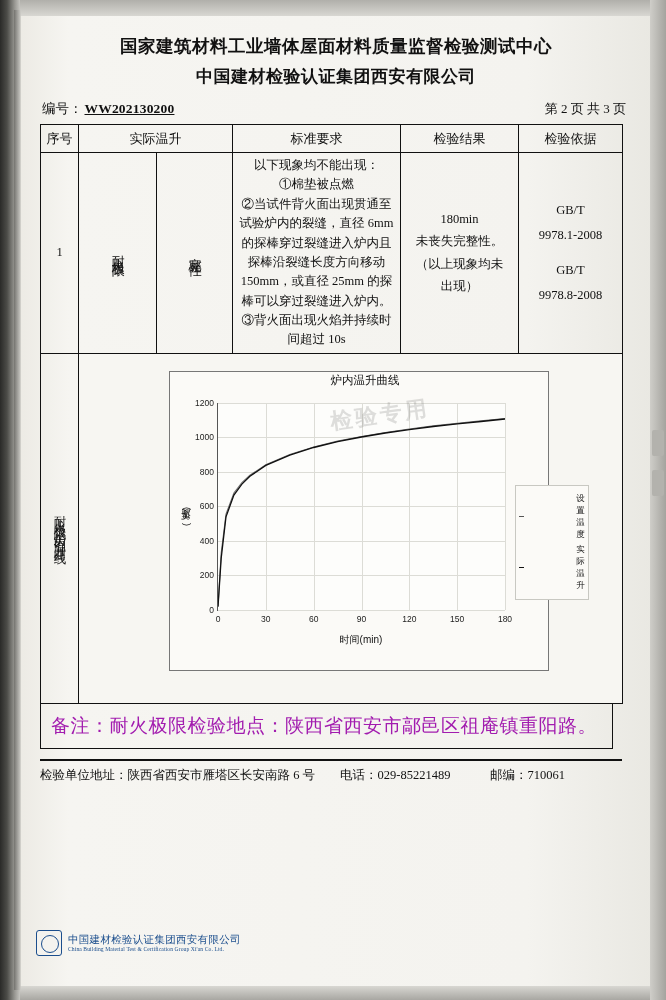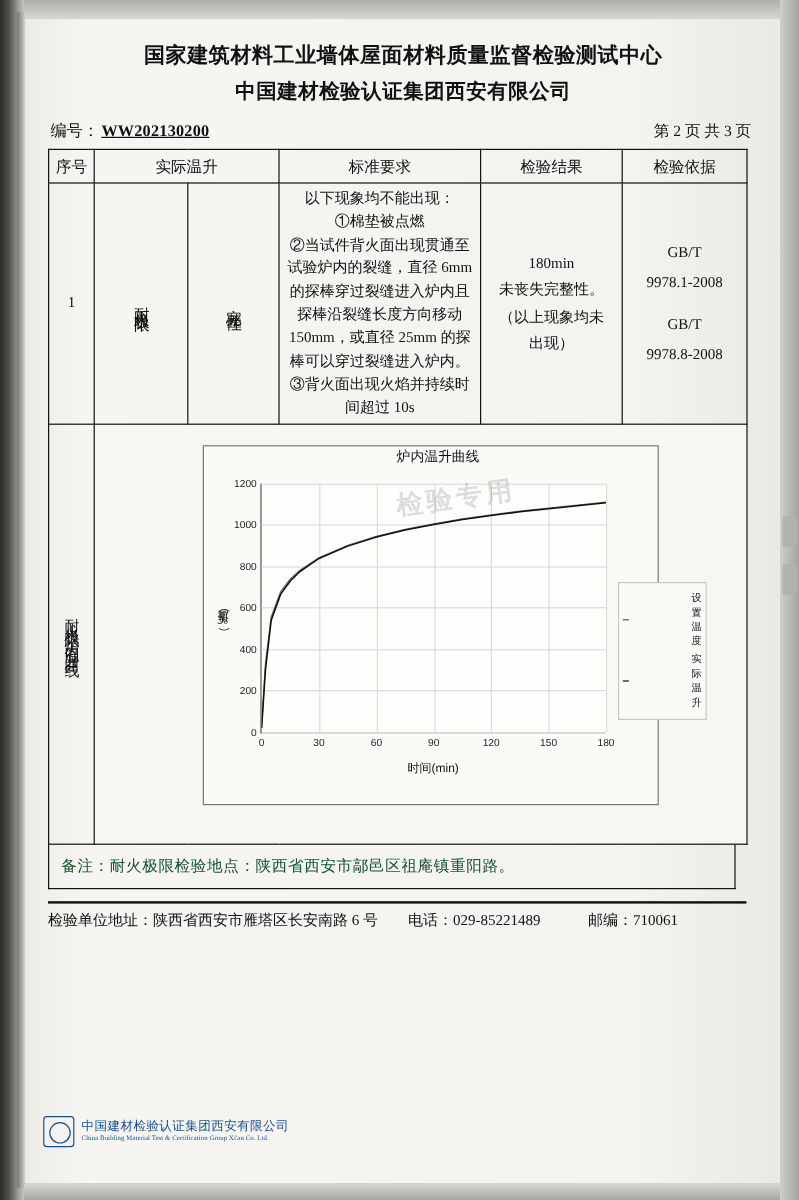--- a/index.html
+++ b/index.html
@@ -243,22 +243,22 @@
   .legend-row { display: flex; align-items: center; margin: 3px 0; gap: 48px; }
   .legend-line { width: 18px; height: 0; border-top: 1.2px solid #555; margin-right: 4px; }
   .legend-line.dark { border-top: 1.4px solid #111; }
 
   
   .remark {
     border: 1px solid #111;
     border-top: none;
     width: 573px;
     margin-left: 4px;
-    font-size: 13px;
-    color: #14532d;
+    font-size: 19px;
+    color: #a21caf;
     padding: 9px 8px 9px 10px;
     letter-spacing: .5px;
   }
   .footer {
     margin-left: 4px;
     width: 582px;
     margin-top: 10px;
     border-top: 2px solid #111;
     padding-top: 6px;
     display: flex;

